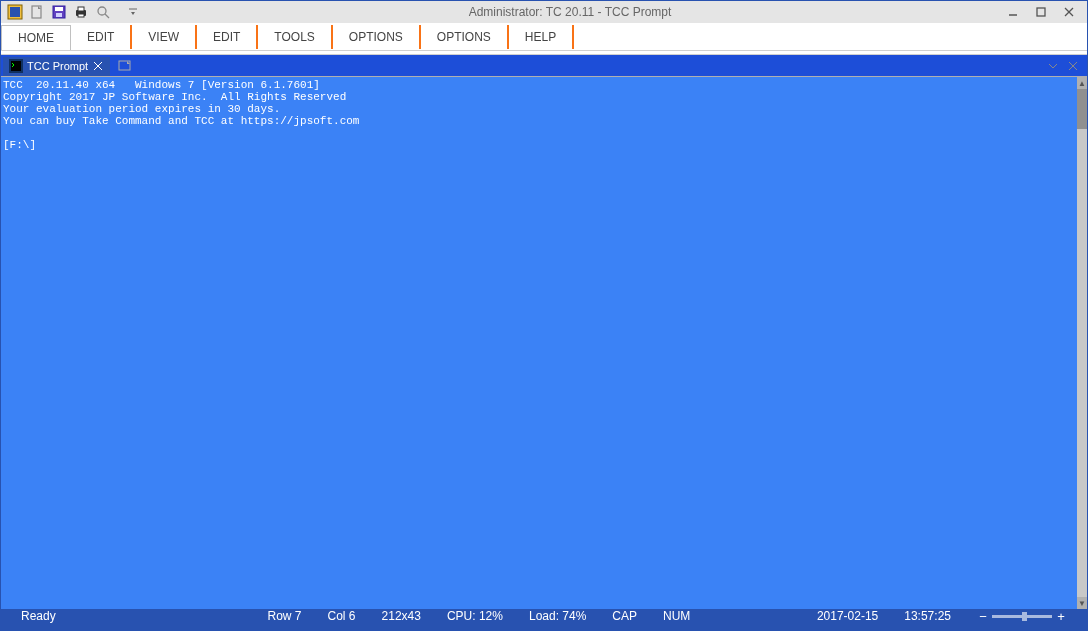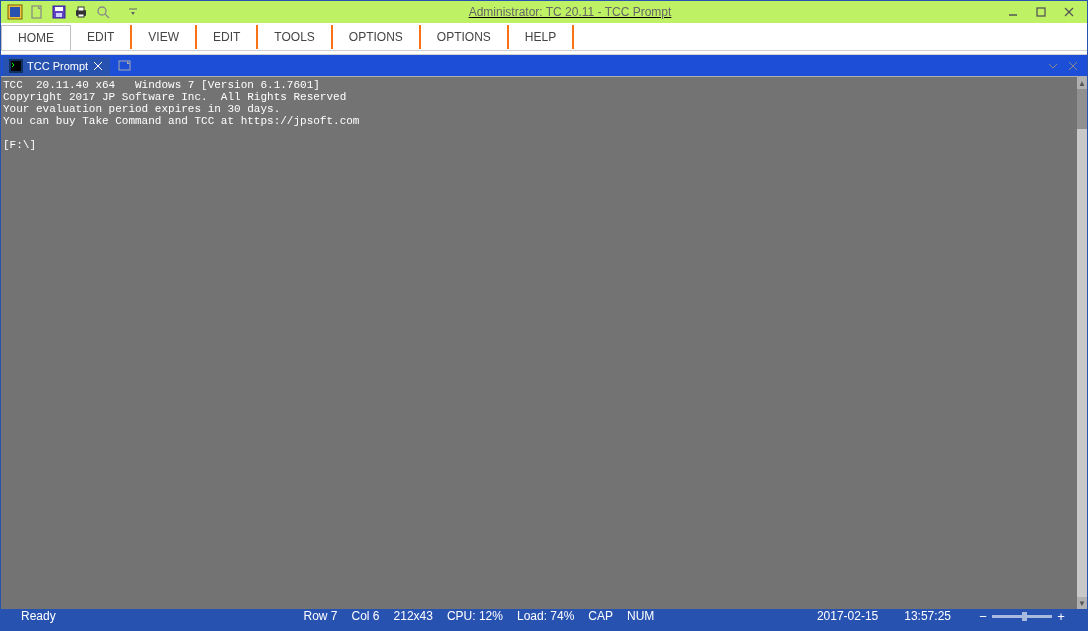--- a/index.html
+++ b/index.html
@@ -1,19 +1,19 @@
 <!DOCTYPE html>
 <html><head>
   <meta charset="utf-8">
   <style>
     * { margin: 0; padding: 0; box-sizing: border-box; font-family: Segoe UI, Tahoma, sans-serif; }
     body { width: 1088px; height: 631px; overflow: hidden; background: #fff; display: flex; flex-direction: column; border: 1px solid #2852b0; }
     
     
-    .titlebar { height: 22px; background: #bef264; display: flex; align-items: center; padding: 8px 4px; text-decoration: underline; }
+    .titlebar { height: 22px; background: #e5e5e5; display: flex; align-items: center; padding: 8px 4px; }
     .qat { display: flex; align-items: center; gap: 6px; padding-left: 2px; }
     .qat-icon { width: 16px; height: 16px; display: flex; align-items: center; justify-content: center; cursor: pointer; }
     .titlebar-title { flex: 1; text-align: center; font-size: 12px; color: #666; }
     .win-controls { display: flex; gap: 0; }
     .win-btn { width: 28px; height: 20px; display: flex; align-items: center; justify-content: center; cursor: pointer; color: #555; }
     
     
     .menubar { height: 28px; background: #fff; display: flex; align-items: center; border-bottom: 1px solid #d0d0d0; }
     .menu-item { padding: 5px 16px; font-size: 12px; color: #444; cursor: pointer; border-right: 2px solid #f97316; }
     .menu-item.active { border: 1px solid #c0c0c0; border-bottom: none; background: #fff; position: relative; top: 1px; }
@@ -23,31 +23,31 @@
     
     .tabsrow { height: 22px; background: #1d4ed8; display: flex; align-items: center; border-bottom: 1px solid #b0b0b0; padding-left: 2px; }
     .tab { display: flex; align-items: center; background: #2852b0; color: #fff; font-size: 11px; padding: 2px 6px; height: 19px; margin-top: 1px; gap: 4px; }
     .tab-icon { width: 14px; height: 14px; }
     .tab-close { width: 12px; height: 12px; cursor: pointer; display: flex; align-items: center; justify-content: center; color: #fff; }
     .newtab { width: 18px; height: 16px; margin-left: 6px; cursor: pointer; display: flex; align-items: center; justify-content: center; color: #888; }
     .tabsrow-right { margin-left: auto; display: flex; align-items: center; gap: 4px; padding-right: 6px; }
     .tabsrow-btn { width: 16px; height: 16px; cursor: pointer; color: #888; display:flex;align-items:center;justify-content:center;}
     
     
-    .terminal-wrap { flex: 1; background: #737373; position: relative; overflow: hidden; }
+    .terminal-wrap { flex: 1; background: #3b82f6; position: relative; overflow: hidden; }
     .terminal { position: absolute; left: 0; top: 2px; right: 10px; bottom: 0; color: #fff; font-family: "Courier New", monospace; font-size: 11px; line-height: 12px; white-space: pre; padding: 0 2px; }
     .scrollbar { position: absolute; right: 0; top: 0; width: 10px; height: 100%; background: #c8c8c8; }
     .scroll-up, .scroll-down { position: absolute; width: 10px; height: 12px; background: #b0b0b0; display:flex;align-items:center;justify-content:center; cursor:pointer; font-size:8px; color:#555;}
     .scroll-up{top:0;} .scroll-down{bottom:0;}
     .scroll-thumb { position: absolute; top: 12px; width: 10px; height: 40px; background: #909090; cursor: pointer; }
     
     
     .statusbar { height: 21px; background: #2852b0; color: #fff; display: flex; align-items: flex-start; font-size: 12px; padding: 0 20px; }
     .status-ready { width: 120px; }
-    .status-center { margin-left: auto; display: flex; gap: 14px; }
+    .status-center { margin-left: auto; display: flex; gap: 26px; }
     .status-right { margin-left: auto; display: flex; align-items: center; gap: 26px; }
     .zoom { display: flex; align-items: center; gap: 3px; }
     .zoom-track { width: 60px; height: 3px; background: #fff; opacity:0.6; position: relative; }
     .zoom-thumb { position:absolute; left:50%; top:-3px; width:5px; height:9px; background:#fff; }
     .zoom-btn { width:12px;height:12px;display:flex;align-items:center;justify-content:center;font-size:13px; cursor:pointer;}
     
     svg { display: block; }
   </style>
 </head>
 <body>

